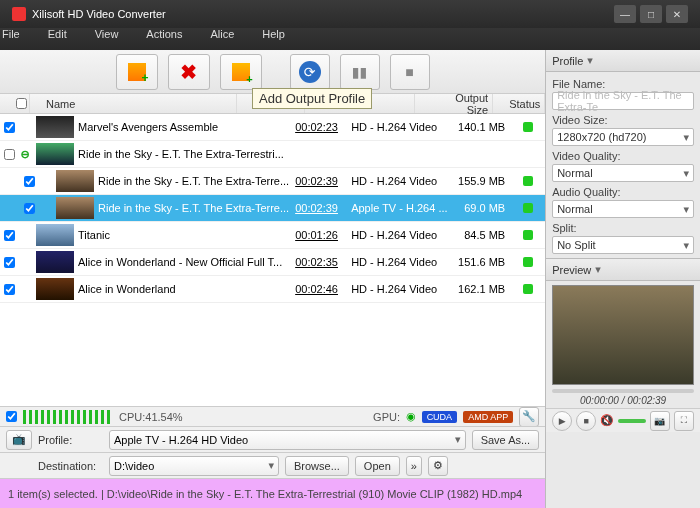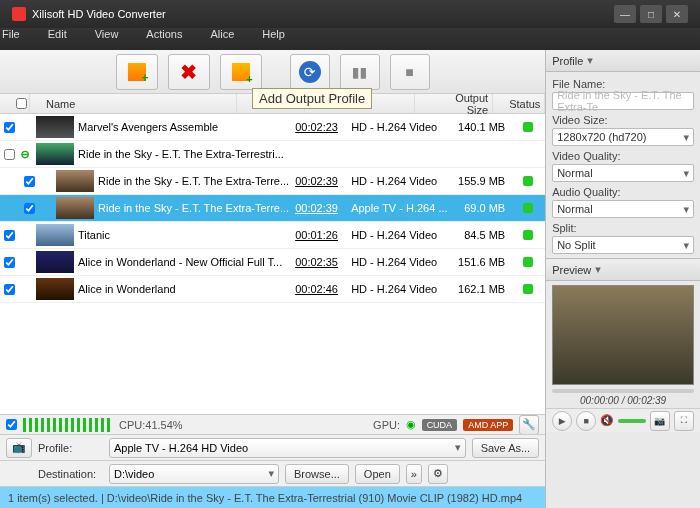--- a/index.html
+++ b/index.html
@@ -35,27 +35,27 @@
 .row .cell-chk{width:18px; display:flex; justify-content:center;}
 .row .thumb{width:38px;height:22px;background:#333;margin:0 4px;flex-shrink:0;}
 .row .nm{flex:1; white-space:nowrap; overflow:hidden; text-overflow:ellipsis; padding-right:6px;}
 .row .dur{width:56px;text-decoration:underline;} .row .prof{width:98px;white-space:nowrap;overflow:hidden;text-overflow:ellipsis;} .row .sz{width:62px;text-align:right;padding-right:6px;} .row .st{width:34px;display:flex;justify-content:center;}
 .statdot{width:10px;height:10px;border-radius:2px;background:#2c2;}
 .row .expand{width:14px;color:#2a2;font-weight:bold;text-align:center;}
 .cpubar{height:20px;display:flex;align-items:center;background:#f0f0f0;border-top:1px solid #ccc;padding:0 6px;gap:6px;font-size:10px;color:#555;}
 .cpubar .bars{width:90px;height:14px;background:repeating-linear-gradient(90deg,#2b2,#2b2 3px,transparent 3px,transparent 6px);}
 .cpubar .spacer{flex:1;}
 .badge{padding:1px 5px;border-radius:2px;font-size:9px;color:#fff;}
-.badge.cuda{background:#737373;} .badge.amd{background:#c2410c;}
+.badge.cuda{background:#1d4ed8;} .badge.amd{background:#c2410c;}
 .profrow{height:26px;display:flex;align-items:center;gap:6px;padding:0 6px;background:#f0f0f0;border-top:1px solid #ccc;}
 .profrow .lbl{width:65px;color:#333;}
 .combo{flex:1;height:20px;background:linear-gradient(#fff,#eee);border:1px solid #bbb;border-radius:3px;display:flex;align-items:center;padding:0 4px;cursor:pointer;position:relative;}
 .combo::after{content:"▾";position:absolute;right:4px;color:#666;}
 .btn{height:20px;background:linear-gradient(#fff,#e6e6e6);border:1px solid #bbb;border-radius:3px;padding:0 8px;display:flex;align-items:center;cursor:pointer;font-size:11px;color:#333;}
-.statusbar{height:22px;border-top:1px solid #ccc;background:#7dd3fc;display:flex;align-items:center;padding:0 8px;font-size:11px;color:#444;}
+.statusbar{height:30px;border-top:1px solid #ccc;background:#f0abfc;display:flex;align-items:center;padding:0 8px;font-size:11px;color:#444;}
 
 .panelhdr{height:22px;background:linear-gradient(#eee,#ddd);border-bottom:1px solid #bbb;display:flex;align-items:center;padding:0 6px;font-weight:500;color:#333;}
 .panelhdr::after{content:"▾";margin-left:4px;color:#666;}
 .panelbody{padding:4px 6px;display:flex;flex-direction:column;gap:2px;}
 .fld-lbl{font-size:11px;color:#444;margin-top:2px;}
 .fld-val{height:18px;background:#fff;border:1px solid #bbb;border-radius:2px;padding:0 4px;display:flex;align-items:center;color:#888;position:relative;}
 .fld-val.dd::after{content:"▾";position:absolute;right:4px;color:#666;}
 .preview{flex:1;display:flex;flex-direction:column;border-top:1px solid #bbb;}
 .pvimg{margin:4px 6px;height:100px;background:linear-gradient(#8a7a5a,#3a3a2a);border:1px solid #888;}
 .pvtime{text-align:center;font-size:10px;color:#444;margin:2px 0;font-style:italic;}

